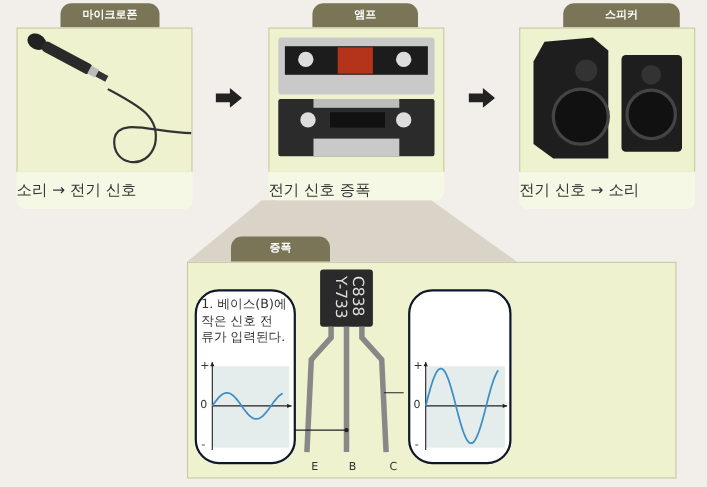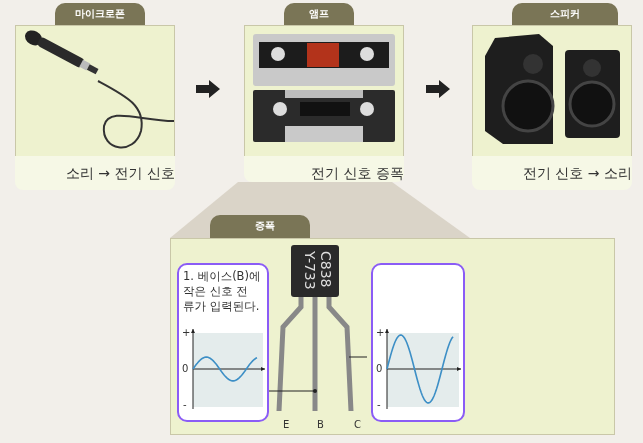--- a/index.html
+++ b/index.html
@@ -1,27 +1,27 @@
 <!DOCTYPE html>
 <html><head>
 <meta charset="utf-8">
 <style>
   html, body { margin:0; padding:0; }
   body { width:643px; height:443px; background:#f2efea; position:relative; overflow:hidden;
          font-family:"DejaVu Sans", sans-serif; }
   .tab { position:absolute; height:22px; background:#7a7556; color:#fff; font-weight:bold;
          font-size:10px; line-height:22px; text-align:center; border-radius:10px 10px 0 0;margin-left:40px; }
   .panel { position:absolute; background:#eef2cf; border:1px solid #c9c7a8; }
-  .caption { position:absolute; background:#f6f8e6; border-radius:0 0 8px 8px; text-align:right;
+  .caption { position:absolute; background:#f6f8e6; border-radius:0 0 8px 8px; text-align:left;
              font-size:14px; color:#333; line-height:34px; }
   .arrow { position:absolute; width:24px; height:18px; }
   .funnel { position:absolute; left:0; top:0; }
   .zoombox { position:absolute; left:170px; top:238px; width:443px; height:195px; background:#eef2cf;
              border:1px solid #c9c7a8; }
-  .note { position:absolute; background:#fff; border-radius:10px; border:2px solid #8b5cf6; }
+  .note { position:absolute; background:#fff; border-radius:22px; border:2px solid #0f172a; }
   .note-text { position:absolute; font-size:11.5px; line-height:15px; color:#333; white-space:pre-line; }
   .pin-label { position:absolute; font-size:10px; color:#333; }
   .graph-area { position:absolute; background:#e4ecec; }
   .ax { position:absolute; font-size:10px; color:#333; }
 </style>
 </head>
 <body>
 
 <svg class="funnel" width="643" height="443">
   <polygon points="238,182 392,182 470,238 170,238" fill="#d6cfc2" opacity="0.85"></polygon>
@@ -38,21 +38,21 @@
     </g>
     <path d="M82,55 C110,70 130,80 125,105 C118,130 85,125 88,100 C92,80 125,95 158,95" stroke="#333" stroke-width="2" fill="none"></path>
   </svg>
 </div>
 <div class="caption" style="left:15px;top:156px;width:160px;height:34px;">소리 → 전기 신호</div>
 
 <svg class="arrow" style="left:196px;top:80px;" viewBox="0 0 24 18">
   <polygon points="0,5 13,5 13,0 24,9 13,18 13,13 0,13" fill="#222"></polygon>
 </svg>
 
-<div class="tab" style="left:244px;top:3px;width:70px;">앰프</div>
+<div class="tab" style="left:244px;top:3px;width:96px;">앰프</div>
 <div class="panel" style="left:244px;top:25px;width:158px;height:130px;">
   <svg width="158" height="130">
     <rect x="8" y="8" width="142" height="52" rx="3" fill="#c9c9c9"></rect>
     <rect x="14" y="16" width="130" height="26" fill="#1c1c1c"></rect>
     <rect x="62" y="17" width="32" height="24" fill="#b3331b"></rect>
     <circle cx="33" cy="28" r="7" fill="#ddd"></circle>
     <circle cx="122" cy="28" r="7" fill="#ddd"></circle>
     <rect x="8" y="64" width="142" height="52" rx="2" fill="#2b2b2b"></rect>
     <rect x="40" y="64" width="78" height="8" fill="#bdbdbd"></rect>
     <rect x="40" y="100" width="78" height="16" fill="#c9c9c9"></rect>
@@ -73,21 +73,21 @@
     <polygon points="22,12 66,8 80,20 80,118 30,118 12,105 12,30" fill="#1e1e1e"></polygon>
     <circle cx="60" cy="38" r="10" fill="#333"></circle>
     <circle cx="55" cy="80" r="25" fill="#111" stroke="#444" stroke-width="3"></circle>
     <rect x="92" y="24" width="55" height="88" rx="4" fill="#1e1e1e"></rect>
     <circle cx="119" cy="42" r="9" fill="#333"></circle>
     <circle cx="119" cy="78" r="22" fill="#111" stroke="#444" stroke-width="3"></circle>
   </svg>
 </div>
 <div class="caption" style="left:472px;top:156px;width:160px;height:34px;">전기 신호 → 소리</div>
 
-<div class="tab" style="left:170px;top:215px;width:90px;height:23px;padding-left:10px;">증폭</div>
+<div class="tab" style="left:170px;top:215px;width:90px;height:23px;">증폭</div>
 <div class="zoombox">
 
   <svg style="position:absolute;left:0;top:0;" width="443" height="195">
     <rect x="120" y="6" width="48" height="52" rx="3" fill="#2a2a2a"></rect>
     <text id="mark1" x="0" y="0" fill="#ddd" font-size="14" font-family="DejaVu Sans, sans-serif" transform="translate(150,12) rotate(90)">C838</text>
     <text id="mark2" x="0" y="0" fill="#ddd" font-size="14" font-family="DejaVu Sans, sans-serif" transform="translate(134,12) rotate(90)">Y-733</text>
     <path d="M130,58 L130,68 L112,88 L108,172" stroke="#888" stroke-width="5" fill="none"></path>
     <path d="M144,58 L144,172" stroke="#888" stroke-width="5" fill="none"></path>
     <path d="M158,58 L158,68 L176,88 L180,172" stroke="#888" stroke-width="5" fill="none"></path>
     <line x1="96" y1="152" x2="144" y2="152" stroke="#222" stroke-width="1"></line>

